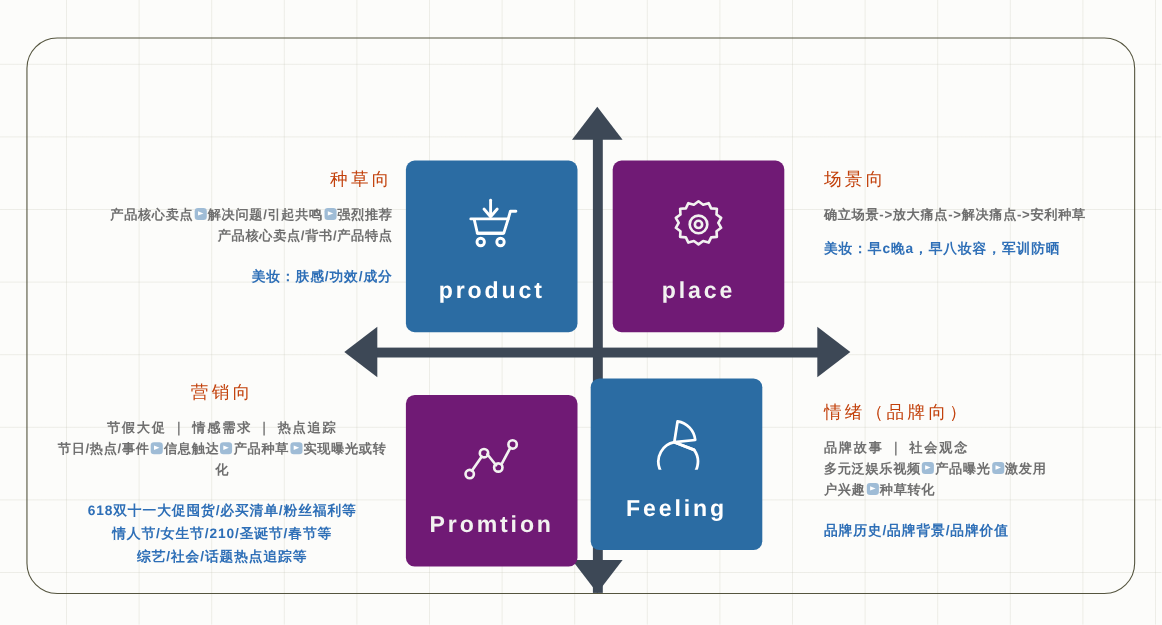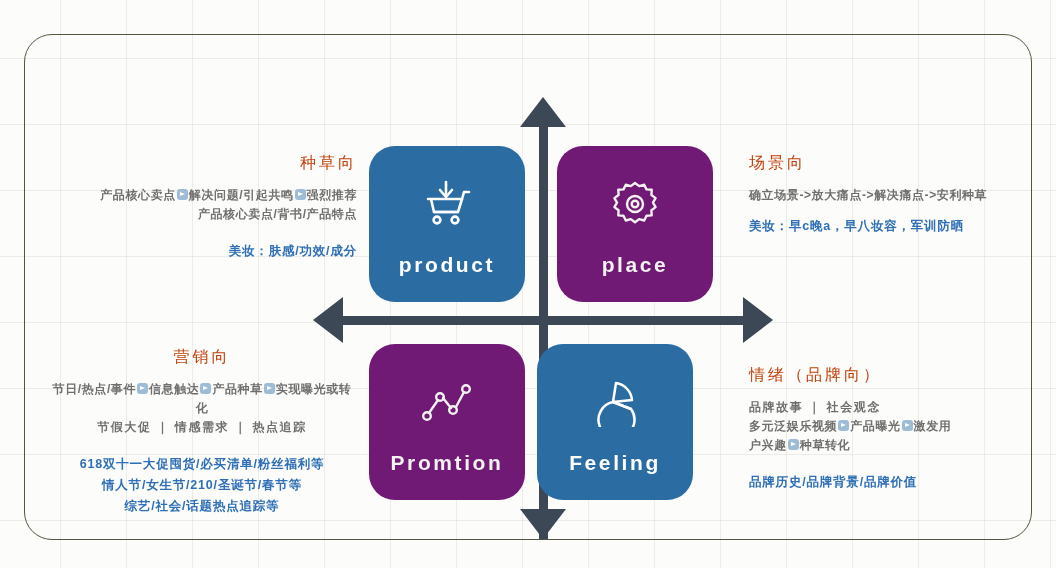--- a/index.html
+++ b/index.html
@@ -66,32 +66,32 @@
     border-top: 23px solid transparent;
     border-bottom: 23px solid transparent;
     border-left: 30px solid #3d4856;
   }
 
   
   .tile {
     position: absolute;
     width: 156px;
     height: 156px;
-    border-radius: 26px;
+    border-radius: 8px;
     display: flex;
     flex-direction: column;
     align-items: center;
     justify-content: center;
   }
   .tile.active { background: #2b6ca3; }
   .tile.inactive { background: #701a75; }
 
   #tile-product  { left: 344px; top: 111px; }
   #tile-place    { left: 532px; top: 111px; }
-  #tile-promtion { left: 344px; top: 309px; }
+  #tile-promtion { left: 344px; top: 324px; }
   #tile-feeling  { left: 512px; top: 309px; }
 
   .tile-icon { height: 66px; display: flex; align-items: center; justify-content: center; }
   .tile-label {
     margin-top: 16px;
     font-size: 21px;
     font-weight: bold;
     letter-spacing: 2.6px;
   }
   .tile.active .tile-label { color: #ffffff; }
@@ -226,22 +226,22 @@
 
     <div class="block" id="block-tr">
       <div class="heading">场景向</div>
       <div class="gray-line">确立场景-&gt;放大痛点-&gt;解决痛点-&gt;安利种草</div>
       <div class="spacer-sm"></div>
       <div class="blue-line">美妆：早c晚a，早八妆容，军训防晒</div>
     </div>
 
     <div class="block" id="block-bl">
       <div class="heading">营销向</div>
+      <div class="gray-line sep">节假大促 ｜ 情感需求 ｜ 热点追踪</div>
       <div class="gray-line">节日/热点/事件<span class="flow-arrow"></span>信息触达<span class="flow-arrow"></span>产品种草<span class="flow-arrow"></span>实现曝光或转化</div>
-      <div class="gray-line sep">节假大促 ｜ 情感需求 ｜ 热点追踪</div>
       <div class="spacer-md"></div>
       <div class="blue-line">618双十一大促囤货/必买清单/粉丝福利等</div>
       <div class="blue-line">情人节/女生节/210/圣诞节/春节等</div>
       <div class="blue-line">综艺/社会/话题热点追踪等</div>
     </div>
 
     <div class="block" id="block-br">
       <div class="heading">情绪（品牌向）</div>
       <div class="gray-line sep">品牌故事 ｜ 社会观念</div>
       <div class="gray-line">多元泛娱乐视频<span class="flow-arrow"></span>产品曝光<span class="flow-arrow"></span>激发用</div>

